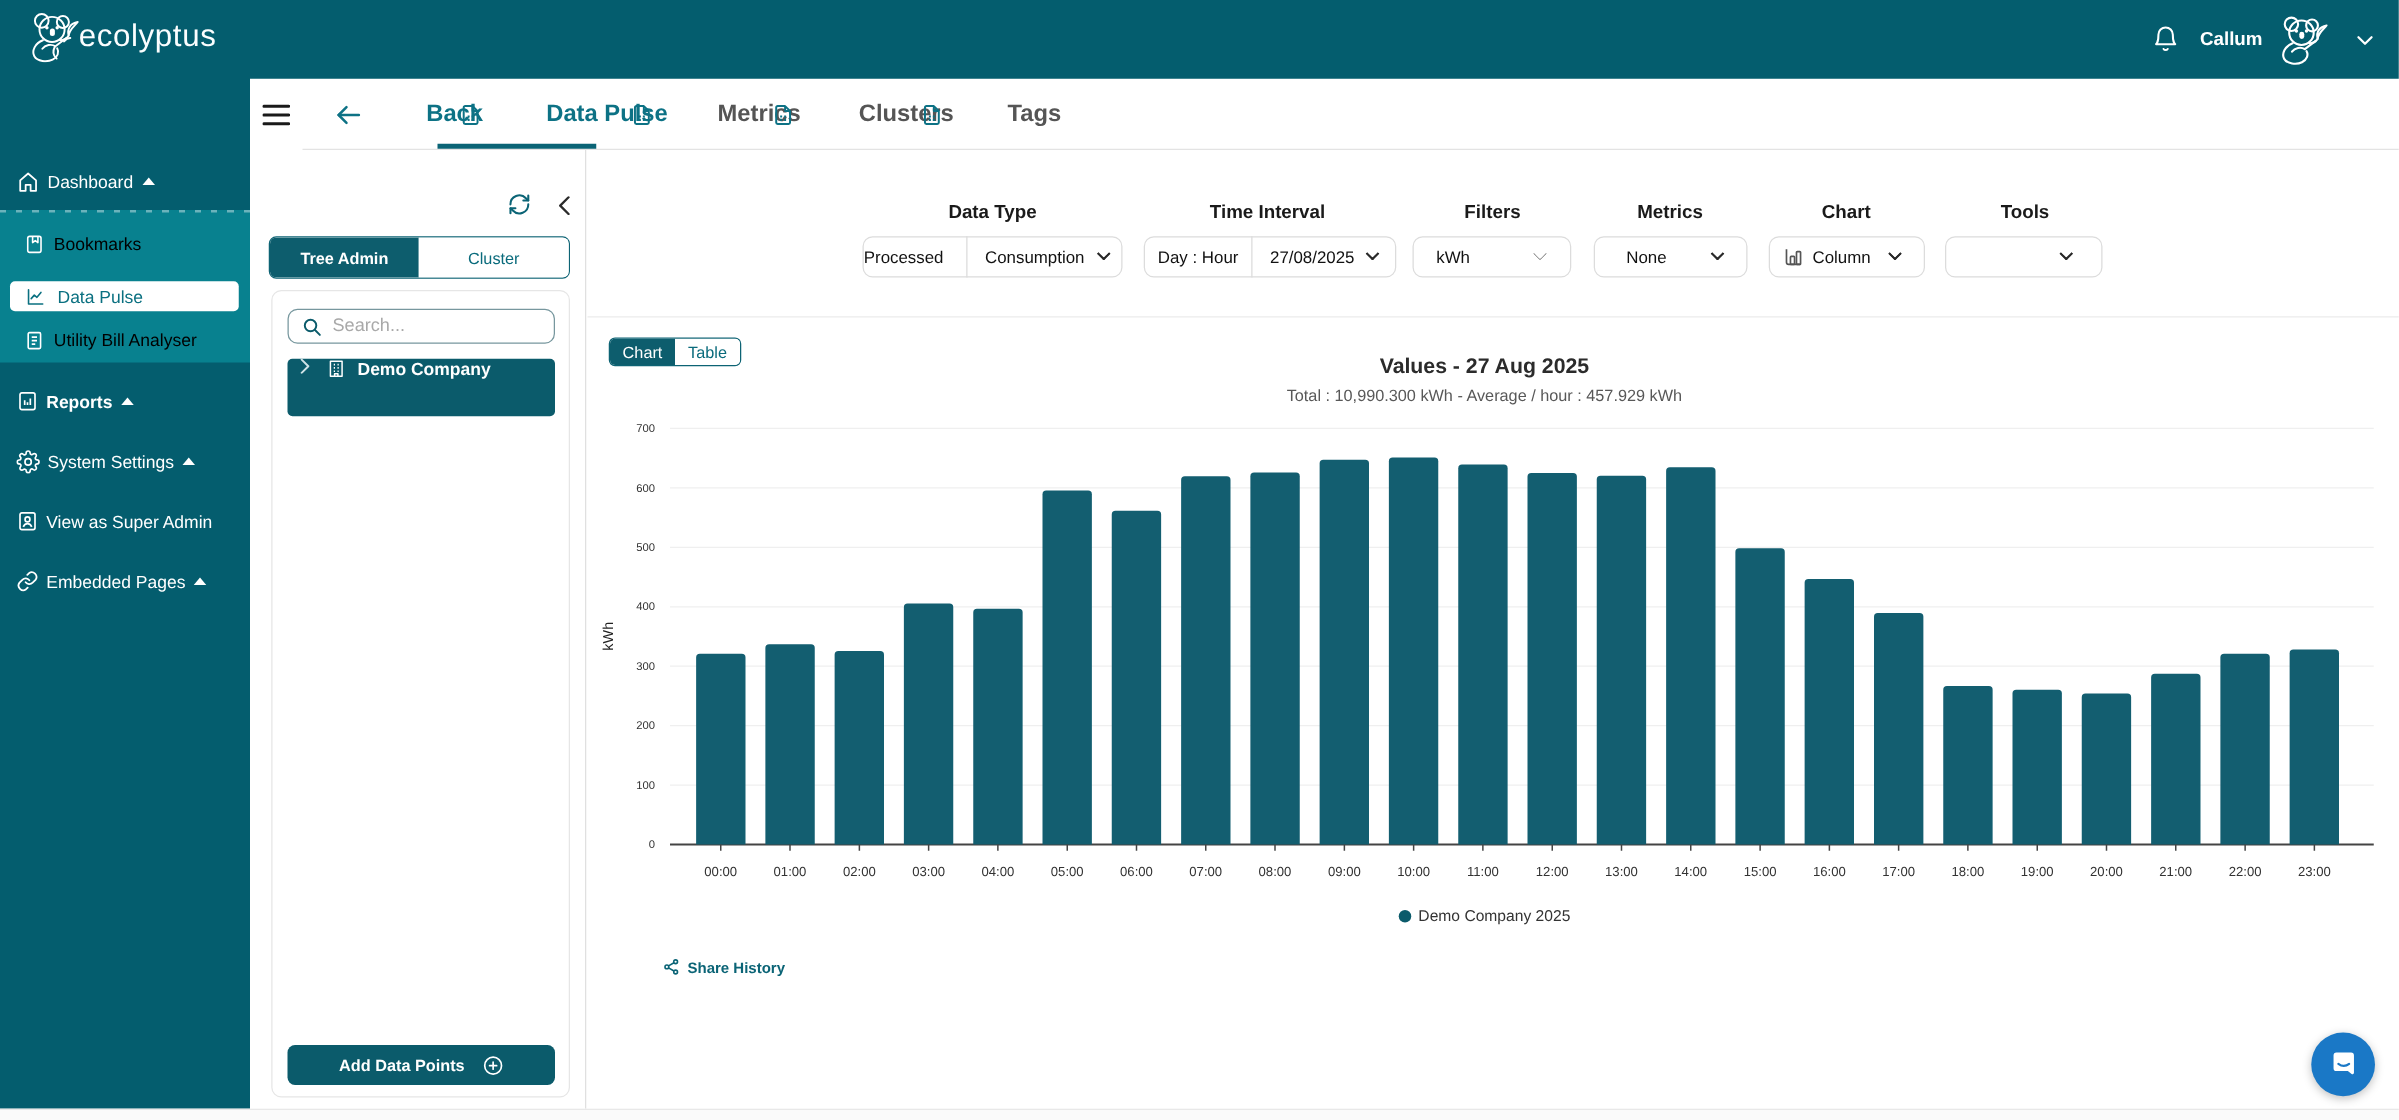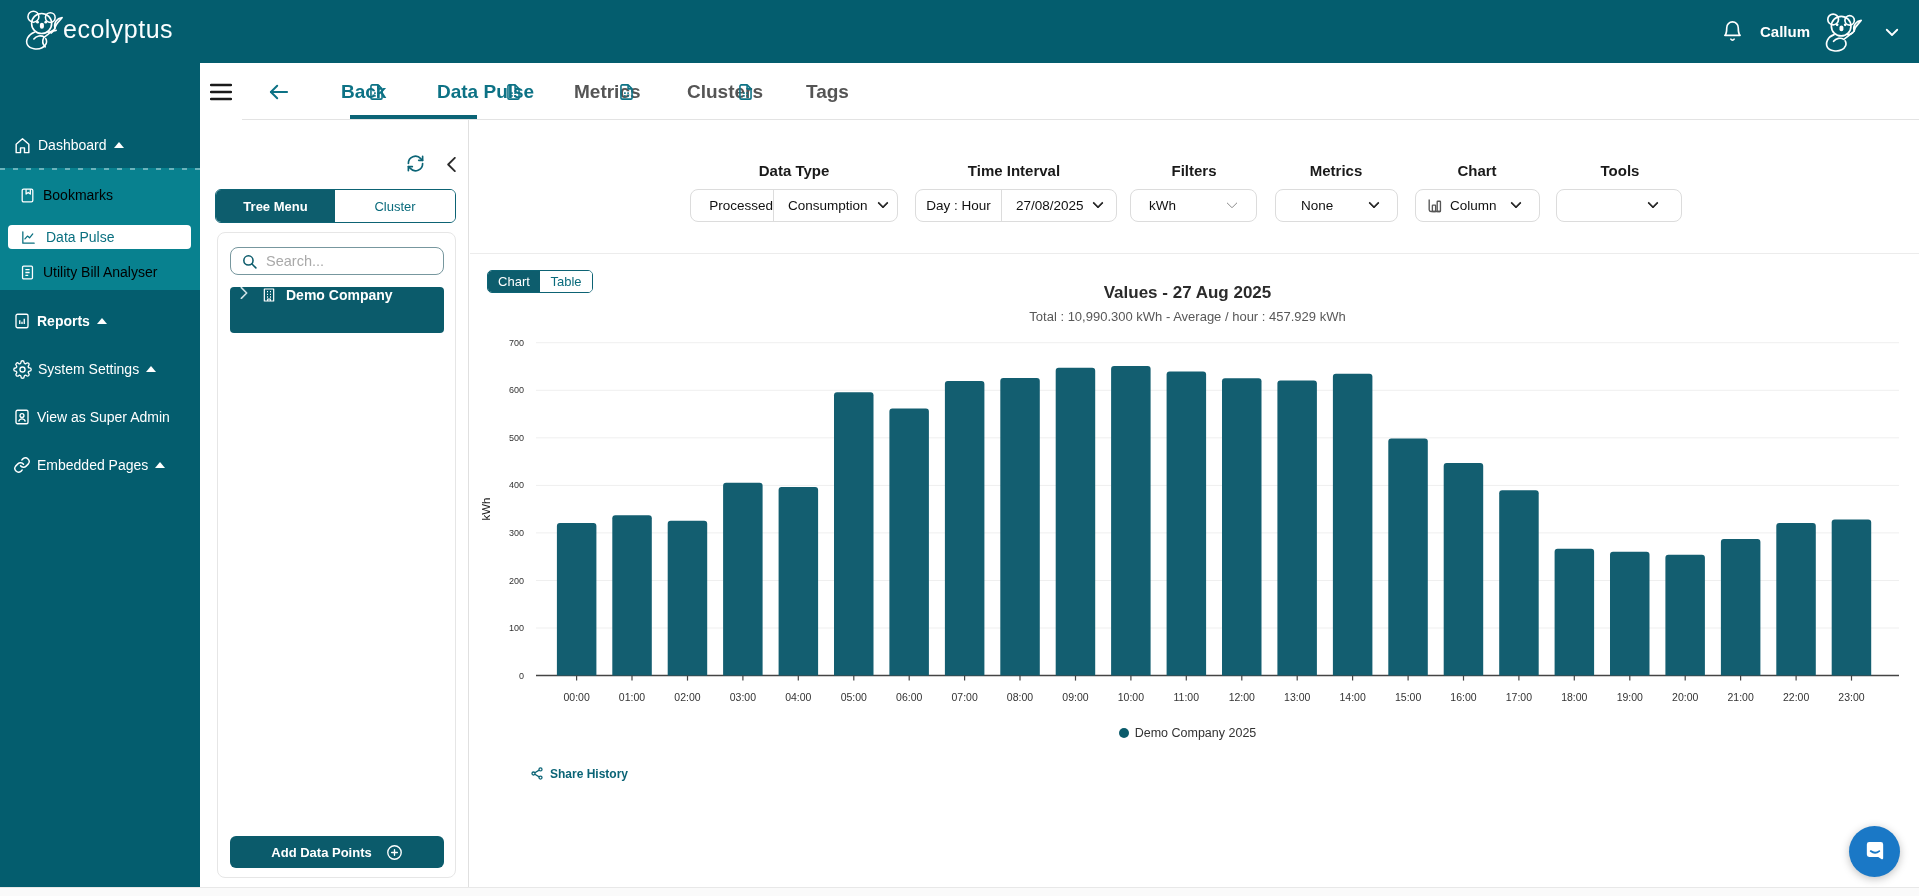--- a/index.html
+++ b/index.html
@@ -218,21 +218,21 @@
     <svg style="position:absolute; left:206px; top:34px;" width="19" height="19" viewBox="0 0 24 24" fill="none" stroke="#0b6476" stroke-width="2.1" stroke-linecap="round" stroke-linejoin="round">
         <path d="M21 12a9 9 0 0 1-15.6 6.2L3 16"></path>
         <path d="M3 21v-5h5"></path>
         <path d="M3 12a9 9 0 0 1 15.6-6.2L21 8"></path>
         <path d="M21 3v5h-5"></path>
       </svg>
     <svg style="position:absolute; left:246px; top:37px;" width="11" height="15" viewBox="0 0 12 18" fill="none" stroke="#2b2b2b" stroke-width="2.2" stroke-linecap="round" stroke-linejoin="round">
         <path d="M10 1 2 9l8 8"></path>
       </svg>
     <div class="toggle">
-        <div class="t1">Tree Menu</div>
+        <div class="t1">Tree Admin</div>
         <div class="t2">Cluster</div>
       </div>
     <div class="treecard">
       <div class="search">
         <svg style="margin-left:10px; margin-right:8px;" width="17" height="17" viewBox="0 0 24 24" fill="none" stroke="#0b5b6b" stroke-width="2.2" stroke-linecap="round">
             <circle cx="10.5" cy="10.5" r="6.5"></circle>
             <path d="M15.5 15.5L21 21"></path>
           </svg>
         Search...
       </div>
@@ -258,21 +258,21 @@
 
   <div class="content">
     <div class="filters">
       <div class="flabel" style="left:324px;">Data Type</div>
       <div class="flabel" style="left:544px;">Time Interval</div>
       <div class="flabel" style="left:724px;">Filters</div>
       <div class="flabel" style="left:866px;">Metrics</div>
       <div class="flabel" style="left:1007px;">Chart</div>
       <div class="flabel" style="left:1150px;">Tools</div>
       <div class="fgroup" style="left:220px; width:208px;">
-        <span style="width:82px; text-align:right;">Processed</span>
+        <span style="width:82px; text-align:left;">Processed</span>
         <div class="fdiv"></div>
         <span style="margin-left:14px;">Consumption</span>
         <span class="chev" style="margin-left:11px;"></span>
       </div>
       <div class="fgroup" style="left:445px; width:202px;">
         <span style="width:85px; text-align:center;">Day : Hour</span>
         <div class="fdiv"></div>
         <span style="margin-left:14px;">27/08/2025</span>
         <span class="chev" style="margin-left:10px;"></span>
       </div>

